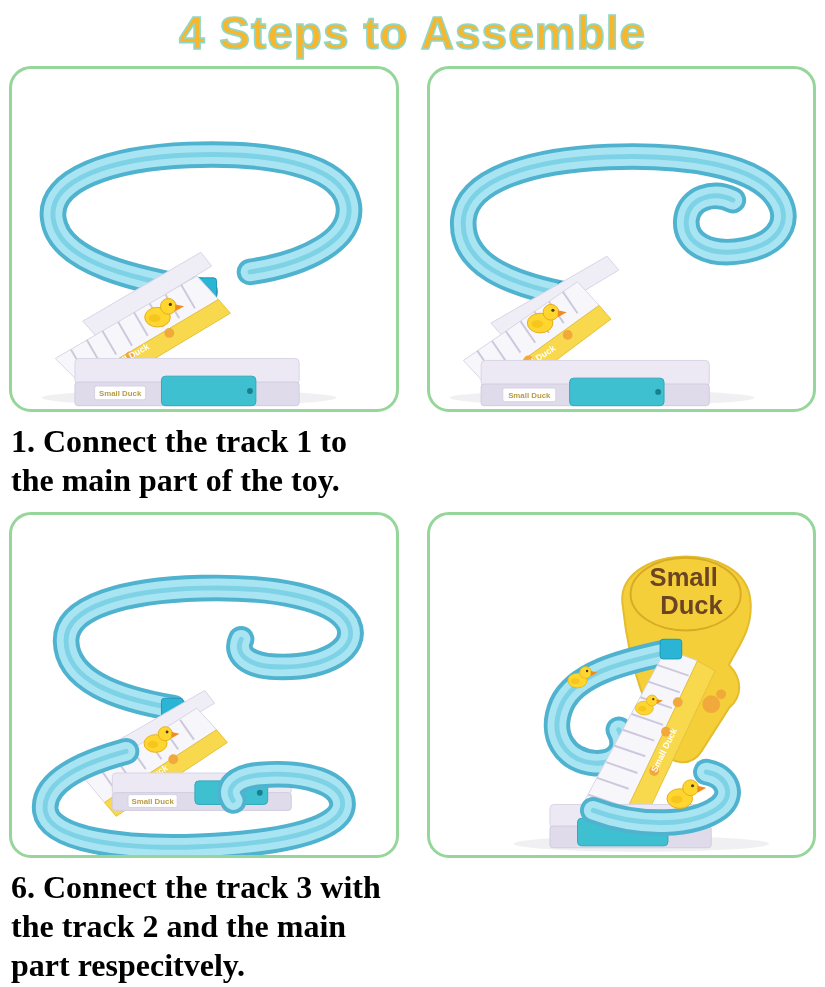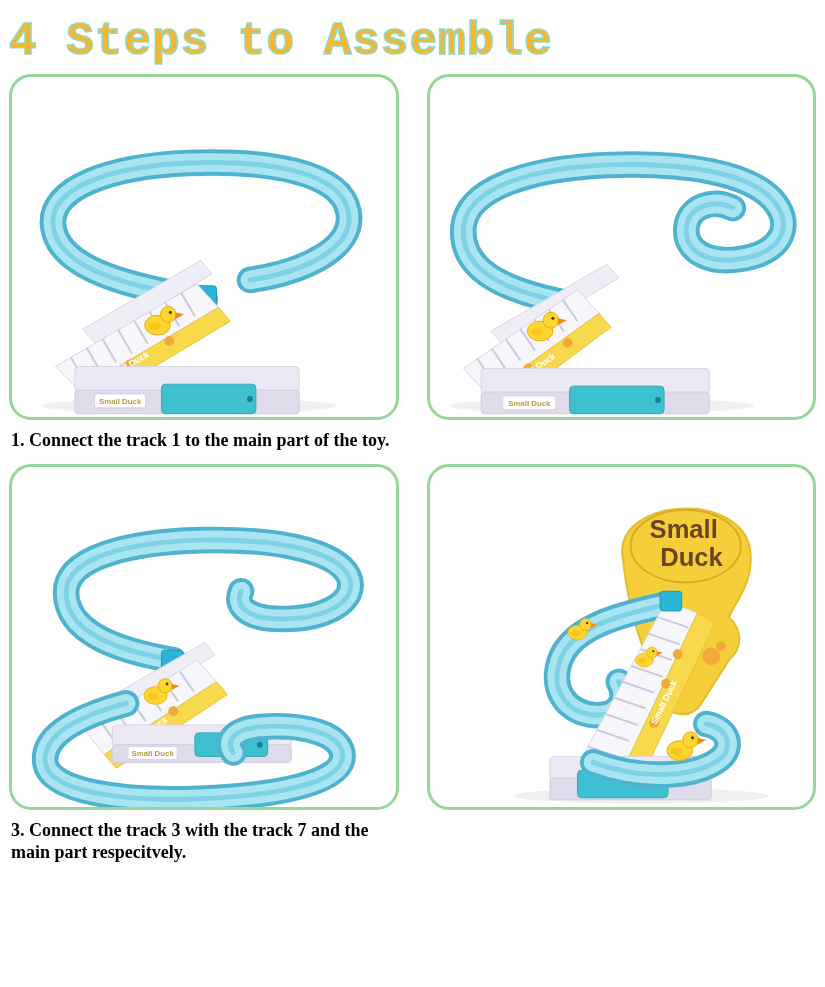--- a/index.html
+++ b/index.html
@@ -1,33 +1,33 @@
 <!DOCTYPE html>
 <html style="--title-fill: #f8b62c; --title-outline: #8fd8c8; --frame-border: #96d69a; --track-blue: #7fd0e4; --duck-yellow: #ffd530; --base-lavender: #ece9f4; --battery-teal: #3fc0d0;"><head>
 <meta charset="utf-8">
 <style>
   html,body{margin:0;padding:0;background:#ffffff;}
   body{width:825px;height:987px;overflow:hidden;font-family:"Liberation Serif",serif;}
   .page{padding:0 9px;}
   .title{
-    margin:16px 0 6px;
+    margin:6px 0 6px;text-align:center;
     font-size:46px;font-weight:bold;letter-spacing:1px;
     color:var(--title-fill,#f8b62c);
     -webkit-text-stroke:1.6px var(--title-outline,#8fd8c8);
-    font-family:Liberation Mono, monospace;
+    font-family:Liberation Sans, sans-serif;
   }
   .grid{display:grid;grid-template-columns:1fr 1fr;column-gap:28px;}
   figure{margin:0;}
   .photo-box{
     border:3px solid var(--frame-border,#96d69a);
     border-radius:22px;background:#fff;overflow:hidden;height:340px;
   }
   .photo-box svg{display:block;width:100%;height:100%;}
   figcaption{
-    font-size:18px;font-weight:bold;line-height:1.22;color:#000;
+    font-size:32px;font-weight:bold;line-height:1.22;color:#000;
     margin:10px 2px 12px;
   }
   
   .tr-o{fill:none;stroke:#4fb3cf;stroke-width:27;stroke-linecap:round;stroke-linejoin:round}
   .tr-i{fill:none;stroke:#a9e4f2;stroke-width:19;stroke-linecap:round;stroke-linejoin:round}
   .tr-m{fill:none;stroke:#7ed2e6;stroke-width:5;stroke-linecap:round;stroke-linejoin:round}
   .stair-back{fill:#efedf6;stroke:#d8d4e4}
   .stair-main{fill:#f7f6fb;stroke:#d8d4e4}
   .stair-lines{fill:none;stroke:#cdc9dc;stroke-width:2}
   .yellow-board{fill:#f8d94e;stroke:#e6c235}
@@ -162,21 +162,21 @@
             <rect class="sticker" x="118" y="284" width="50" height="13" rx="2"></rect>
             <text class="sticker-text" x="143" y="294" text-anchor="middle">Small Duck</text>
           </g>
           <g>
             <path class="tr-o" d="M 116 240 C 64 254 30 274 34 301 C 39 330 112 340 190 337 C 266 334 332 322 336 296 C 339 272 298 260 252 264 C 228 266 216 277 225 290"></path>
             <path class="tr-i" d="M 116 240 C 64 254 30 274 34 301 C 39 330 112 340 190 337 C 266 334 332 322 336 296 C 339 272 298 260 252 264 C 228 266 216 277 225 290"></path>
             <path class="tr-m" d="M 116 240 C 64 254 30 274 34 301 C 39 330 112 340 190 337 C 266 334 332 322 336 296 C 339 272 298 260 252 264 C 228 266 216 277 225 290"></path>
           </g>
         </svg>
       </div>
-      <figcaption>3. Connect the track 3 with the track 7 and the main part respecitvely.</figcaption>
+      <figcaption>6. Connect the track 3 with the track 2 and the main part respecitvely.</figcaption>
     </figure>
 
     <figure>
       <div class="photo-box">
         <svg viewBox="0 0 390 345">
           <ellipse class="shadow" cx="215" cy="334" rx="130" ry="8"></ellipse>
           <g>
             <path class="card" d="M 196 92 C 186 30 322 22 326 88 C 328 116 314 132 304 152 C 318 166 318 184 304 196 L 276 240 C 266 256 244 254 237 238 L 214 176 C 204 148 199 120 196 92 Z"></path>
             <ellipse class="card-ring" cx="260" cy="80" rx="56" ry="37"></ellipse>
             <text class="card-text" x="258" y="72">Small</text>

